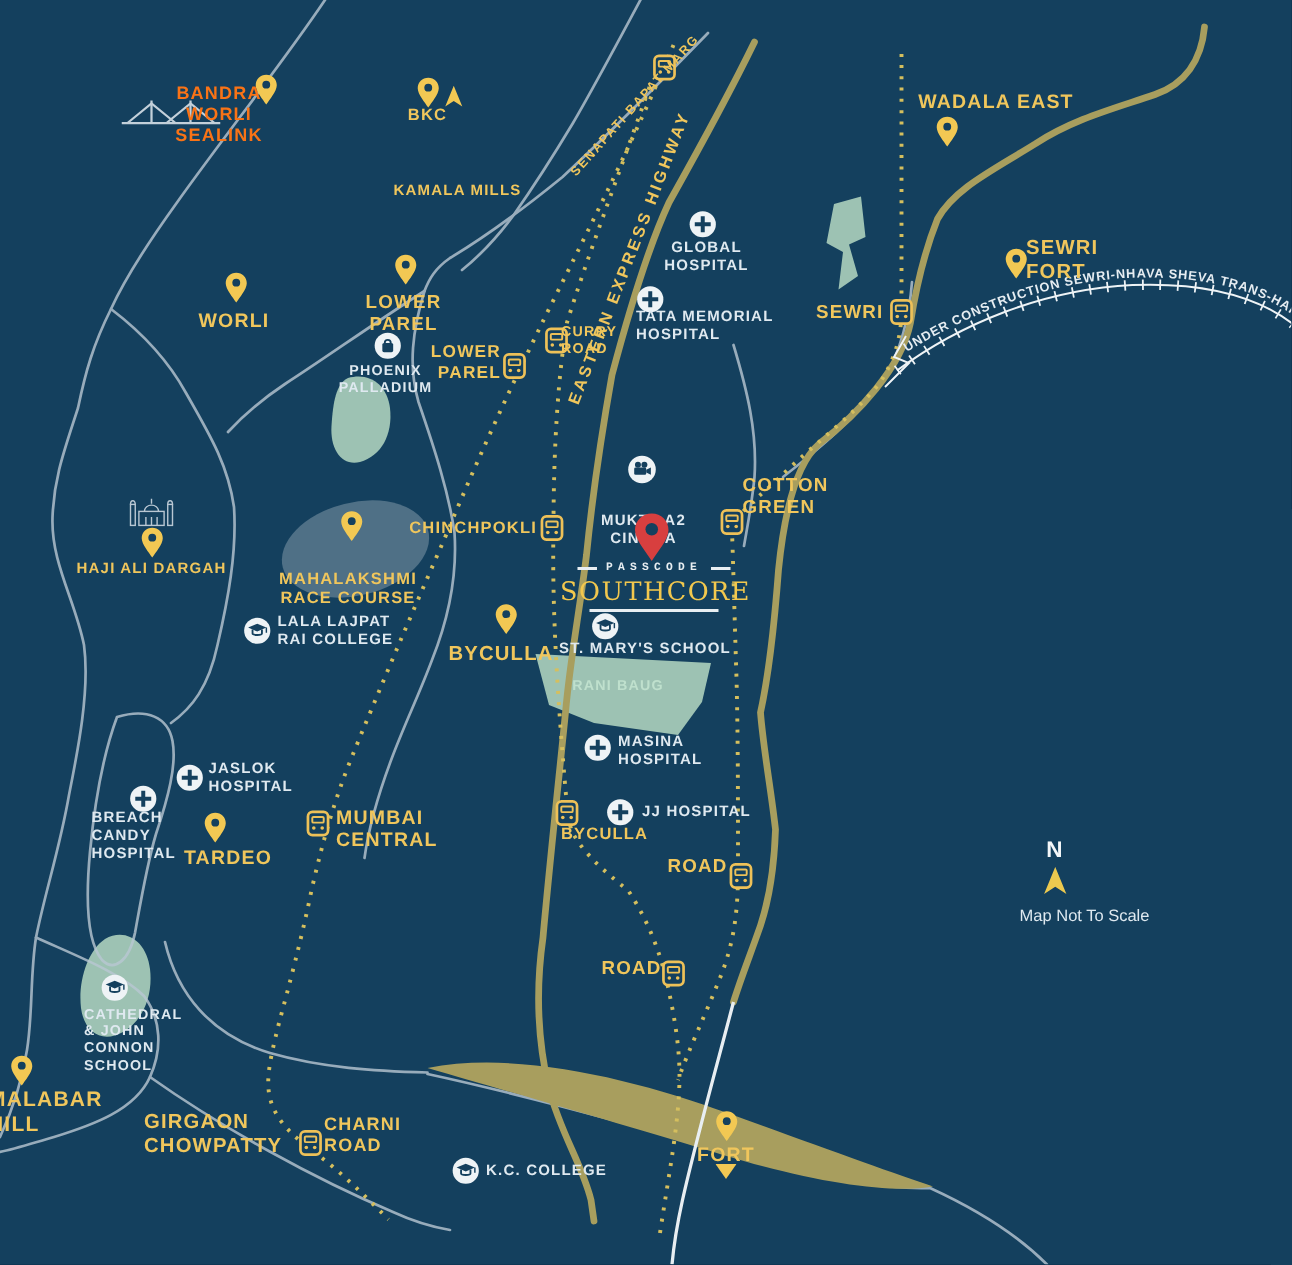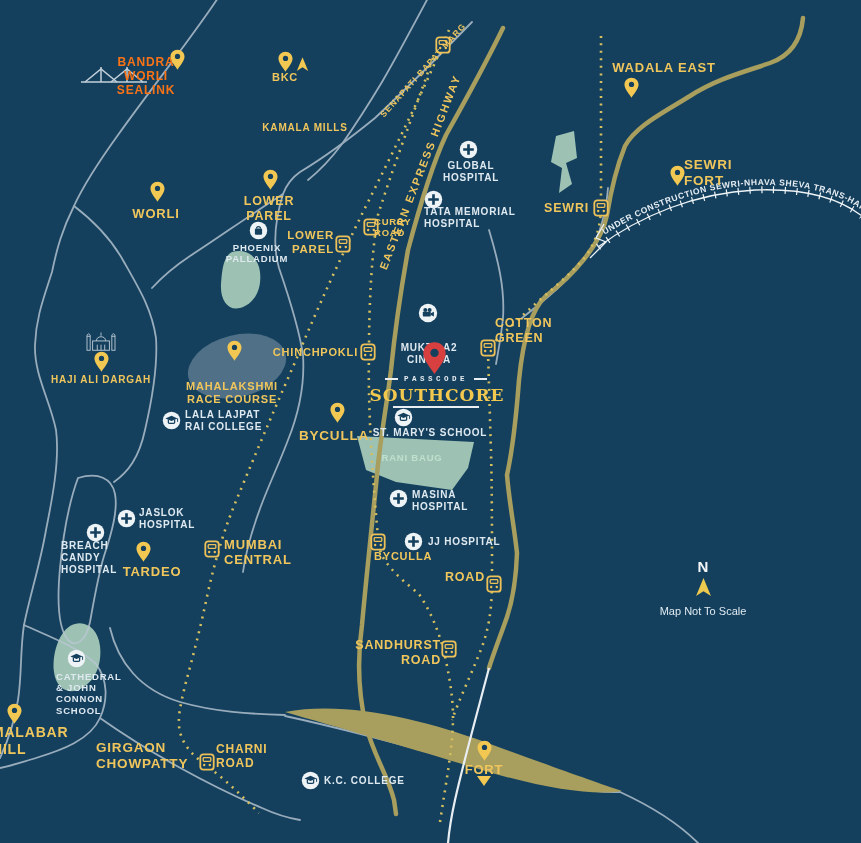--- a/index.html
+++ b/index.html
@@ -5,24 +5,24 @@
   html,body{margin:0;padding:0;background:#0d3350;}
   #map{position:relative;width:861px;height:843px;background:#14405e;overflow:hidden;
        font-family:"Liberation Sans",sans-serif;}
   #base{position:absolute;left:0;top:0;}
   .lbl{position:absolute;font-weight:bold;white-space:nowrap;}
   .icn{position:absolute;display:block;}
   .brand-passcode{position:absolute;display:flex;align-items:center;gap:6px;transform:translateX(-50%);font-family:Liberation Mono, monospace;}
   .brand-passcode .dash{width:13px;height:1.4px;background:#e8eef2;}
   .brand-passcode .pc{color:#e8eef2;font-size:7.5px;font-weight:bold;letter-spacing:3.5px;}
   .brand-name{position:absolute;transform:translateX(-50%);color:#f2c84e;
-      font-family:"DejaVu Serif",serif;font-weight:700;font-size:17px;letter-spacing:1px;}
+      font-family:"DejaVu Serif",serif;font-weight:400;font-size:17px;letter-spacing:1px;}
   .brand-underline{position:absolute;transform:translateX(-50%);width:86px;height:1.6px;background:#e8eef2;}
   .compass-n{position:absolute;transform:translateX(-50%);color:#f4f7f9;font-size:15px;font-weight:bold;}
-  .compass-note{position:absolute;transform:translateX(-50%);color:#dfe9f0;font-size:11px;font-weight:normal;}
+  .compass-note{position:absolute;transform:translateX(-50%);color:#dfe9f0;font-size:11px;font-weight:normal;margin-left:20px;}
 </style>
 </head>
 <body>
 
 <div id="map">
 
   <svg id="base" width="861" height="843" viewBox="0 0 861 843">
     <defs>
       <symbol id="sym-pin" viewBox="0 0 20 26">
         <path d="M10,1 C14.7,1 18.3,4.6 18.3,9.2 C18.3,14 12.5,20.5 10,24.5 C7.5,20.5 1.7,14 1.7,9.2 C1.7,4.6 5.3,1 10,1 Z" fill="currentColor"></path>
@@ -370,21 +370,20 @@
       <svg class="icn" width="19" height="19" viewBox="0 0 20 20" style="left: 300.5px; top: 770.5px;">
         <use href="#sym-education"></use>
       </svg>
       <div class="lbl" style="font-size: 10px; line-height: 11.8px; letter-spacing: 0.8px; color: rgb(223, 233, 240); top: 775px; left: 324px;">
         <div>K.C. COLLEGE</div>
       </div>
       <svg class="icn" width="16" height="18" viewBox="0 0 16 18" style="left: 441px; top: 640px; color: rgb(238, 193, 88);">
         <use href="#sym-station"></use>
       </svg>
       <div class="lbl" style="font-size: 12.5px; line-height: 14.75px; letter-spacing: 0.8px; color: rgb(240, 198, 92); top: 638px; left: 241px; width: 200px; text-align: right;">
-        <div>SANDHURST</div>
         <div>ROAD</div>
       </div>
       <svg class="icn" width="17" height="22" viewBox="0 0 20 26" style="left: 475.5px; top: 740px; color: rgb(242, 200, 83);">
         <use href="#sym-pin"></use>
       </svg>
       <svg class="icn" width="14" height="10" viewBox="0 0 14 10" style="left: 477px; top: 776px; color: rgb(242, 200, 83);">
         <use href="#sym-tri-down"></use>
       </svg>
       <div class="lbl" style="font-size: 13px; line-height: 15.34px; letter-spacing: 0.8px; color: rgb(240, 198, 92); top: 762px; left: 484px; transform: translateX(-50%); text-align: center;">
         <div>FORT</div>

